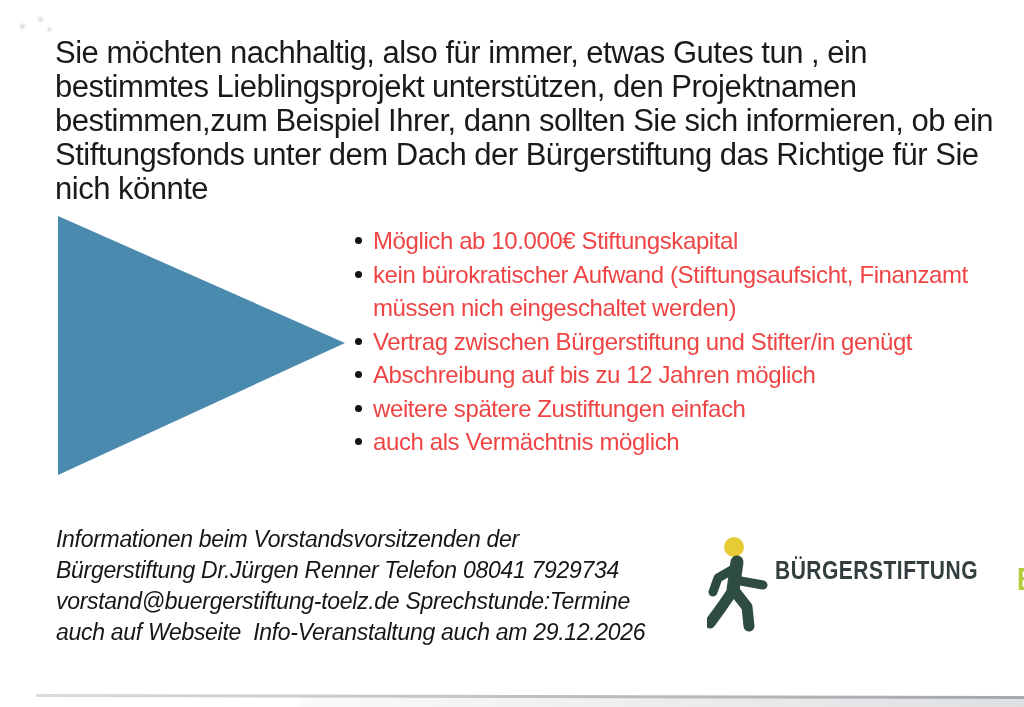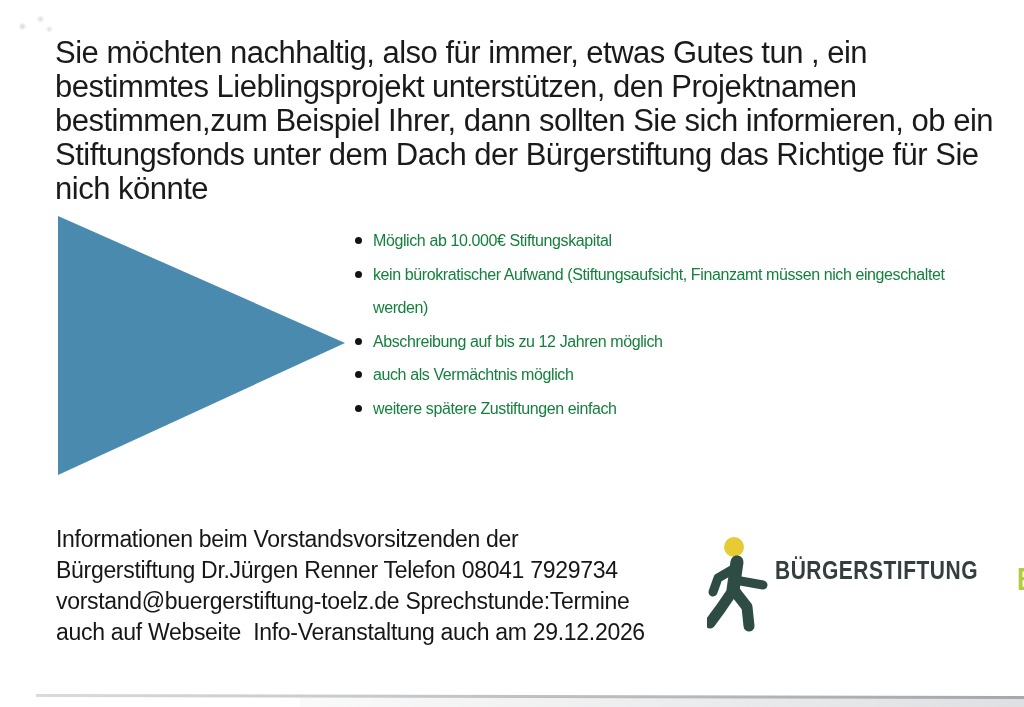--- a/index.html
+++ b/index.html
@@ -16,32 +16,32 @@
     position:absolute; left:55px; top:36px;
     font-size:31px; line-height:34px; letter-spacing:-0.5px;
   }
   .intro .line { white-space:pre; }
 
   .triangle-wrap { position:absolute; left:58px; top:214px; width:287px; height:263px; }
 
   .bullets {
     position:absolute; left:352px; top:224px;
     list-style:none; margin:0; padding:0;
-    font-size:16px; line-height:33.5px; letter-spacing:-0.4px;
-    max-width:618px; color:#15803d;
+    font-size:24px; line-height:33.5px; letter-spacing:-0.4px;
+    max-width:618px; color:#ef4444;
   }
   .bullets li { position:relative; padding-left:21px; }
   .bullets li::before {
     content:""; position:absolute; left:3px; top:13px;
     width:7px; height:7px; border-radius:50%; background:#141414;
   }
 
   .contact {
     position:absolute; left:56px; top:524px;
-    font-size:23px; line-height:31px; letter-spacing:-0.3px; color:#161616;
+    font-size:23px; line-height:31px; letter-spacing:-0.3px; color:#161616;font-style:italic;
   }
   .contact .line { white-space:pre; }
 
   .logo { position:absolute; left:707px; top:534px; width:310px; height:110px; }
   .logo-figure { position:absolute; left:0; top:0; }
   .logo-text { position:absolute; left:68px; top:22px; display:flex; flex-direction:row; }
   .org-name {
     font-size:25px; font-weight:700; color:#333e3f; letter-spacing:0.6px;
     transform:scaleX(0.84); transform-origin:0 0; white-space:nowrap;
   }
@@ -85,23 +85,24 @@
 
 <div class="triangle-wrap">
   <svg width="287" height="263" viewBox="0 0 287 263">
     <polygon points="0,2 0,261 287,129" fill="#4b8aaf"></polygon>
   </svg>
 </div>
 
 <ul class="bullets">
   <li>Möglich ab 10.000€ Stiftungskapital</li>
   <li>kein bürokratischer Aufwand (Stiftungsaufsicht, Finanzamt müssen nich eingeschaltet werden)</li>
+  <li>Vertrag zwischen Bürgerstiftung und Stifter/in genügt</li>
   <li>Abschreibung auf bis zu 12 Jahren möglich</li>
+  <li>weitere spätere Zustiftungen einfach</li>
   <li>auch als Vermächtnis möglich</li>
-  <li>weitere spätere Zustiftungen einfach</li>
 </ul>
 
 <div class="contact">
   <div class="line">Informationen beim Vorstandsvorsitzenden der</div>
   <div class="line">Bürgerstiftung Dr.Jürgen Renner Telefon 08041 7929734</div>
   <div class="line">vorstand@buergerstiftung-toelz.de Sprechstunde:Termine</div>
   <div class="line">auch auf Webseite  Info-Veranstaltung auch am 29.12.2026</div>
 </div>
 
 <div class="logo">

